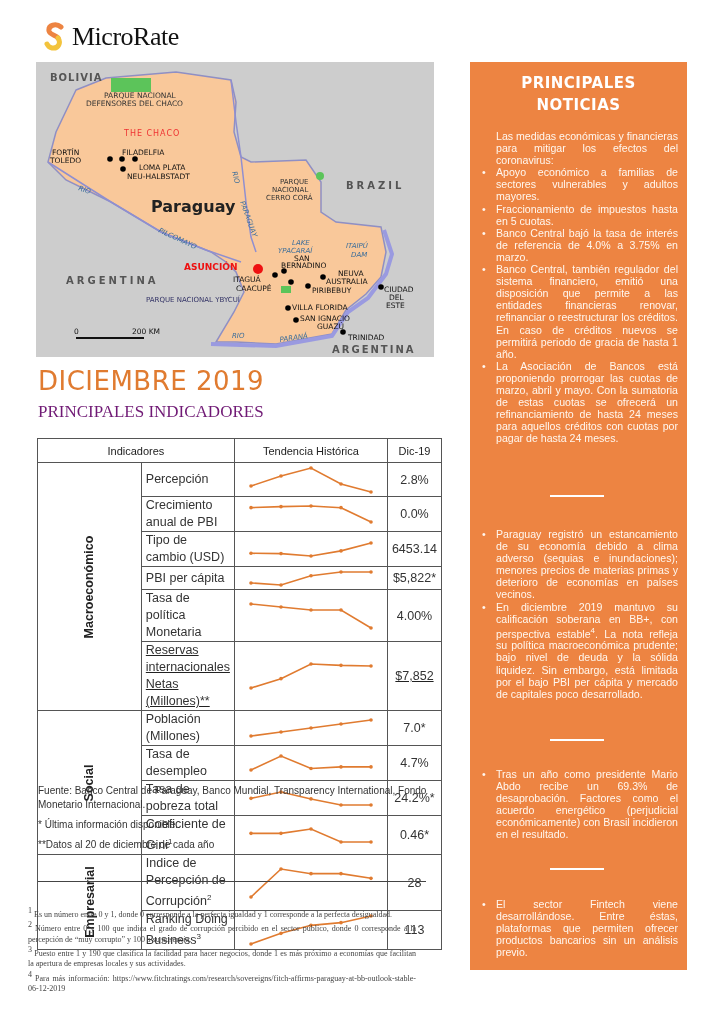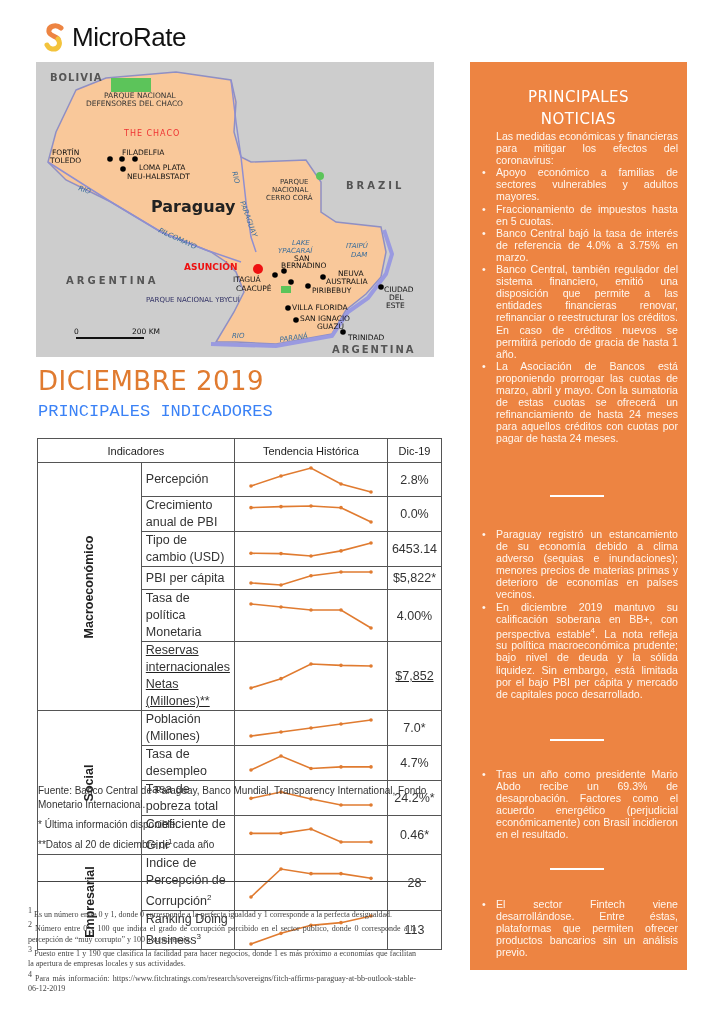--- a/index.html
+++ b/index.html
@@ -1,41 +1,41 @@
 <!DOCTYPE html>
 <html><head>
 <meta charset="utf-8">
 <style>
   html,body{margin:0;padding:0;background:#ffffff;}
   body{width:720px;height:1018px;position:relative;overflow:hidden;font-family:"Liberation Sans",sans-serif;color:#222;}
   .logo{position:absolute;left:44px;top:22px;display:flex;align-items:center;}
   .logo-mark{width:22px;height:30px;margin-right:6px;}
-  .logo-text{font-family:Liberation Sans, sans-serif;font-size:26px;color:#111;letter-spacing:-0.5px;}
+  .logo-text{font-family:Liberation Serif, serif;font-size:26px;color:#111;letter-spacing:-0.5px;}
   .map{position:absolute;left:36px;top:62px;width:398px;height:295px;background:#cfcfcf;overflow:hidden;}
   .map svg{width:100%;height:100%;display:block;}
   .map text{font-family:"DejaVu Sans",sans-serif;}
   .month{position:absolute;left:38px;top:366px;font-family:"DejaVu Sans",sans-serif;font-size:26px;color:#e07b30;letter-spacing:0.5px;text-align:center;}
-  .subtitle{position:absolute;left:38px;top:402px;font-family:Liberation Mono, monospace;font-size:17px;color:#3b82f6;}
+  .subtitle{position:absolute;left:38px;top:402px;font-family:Liberation Serif, serif;font-size:17px;color:#701a75;}
   table.ind{position:absolute;left:37px;top:438px;width:397px;border-collapse:collapse;font-size:12.5px;}
   table.ind td, table.ind th{border:1px solid #555;padding:0 4px;}
   table.ind th{font-weight:normal;height:23px;font-size:11px;}
   .cat{width:26px;padding:0 !important;text-align:center;vertical-align:middle;}
   .cat span{display:inline-block;transform:rotate(-90deg);white-space:nowrap;font-weight:bold;font-size:12.5px;}
   .ind-name{width:140px;color:#333;line-height:17px;}
   .trend{width:150px;padding:0 !important;}
   .trend svg{display:block;width:152px;}
   .val{width:70px;text-align:center;color:#333;}
   sup{font-size:8px;}
   .notes{position:absolute;left:38px;top:784px;width:400px;font-size:10px;color:#333;line-height:14px;}
   .notes p{margin:0 0 6px 0;}
   .fn-rule{position:absolute;left:38px;top:881px;width:388px;height:1px;background:#444;}
   .footnotes{position:absolute;left:28px;top:886px;width:388px;font-family:"Liberation Serif",serif;font-size:8px;color:#444;line-height:10.6px;text-align:justify;margin-top:20px;}
   .footnotes p{margin:0;}
   .sidebar{position:absolute;left:470px;top:62px;width:217px;height:908px;background:#ed8442;color:#fff;}
-  .sb-title{text-align:center;font-family:"DejaVu Sans",sans-serif;font-weight:normal;font-size:15px;line-height:22px;margin-top:24px;letter-spacing:0.5px;}
+  .sb-title{text-align:center;font-family:"DejaVu Sans",sans-serif;font-weight:bold;font-size:15px;line-height:22px;margin-top:10px;letter-spacing:0.5px;}
   .sb-sec{position:absolute;left:10px;width:198px;font-size:10.6px;line-height:12.1px;text-align:justify;color:#fff7ef;}
   .sb-sec p{margin:0 0 0 16px;}
   .sb-sec ul{margin:0;padding:0;list-style:none;}
   .sb-sec li{position:relative;padding-left:16px;}
   .sb-sec li:before{content:"•";position:absolute;left:2px;top:0;}
   .sb-rule{position:absolute;left:80px;width:54px;height:2px;background:#fff;}
 </style>
 </head>
 <body>
 

